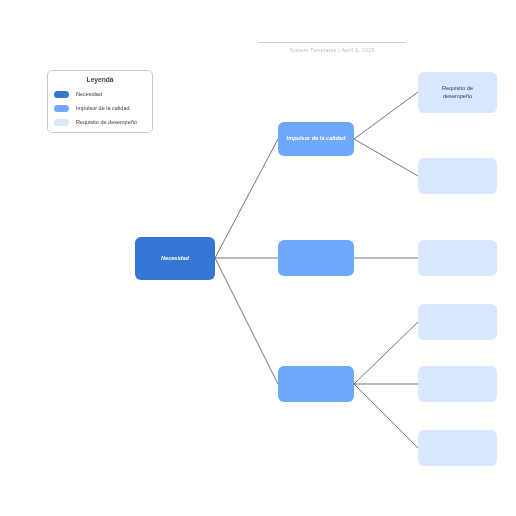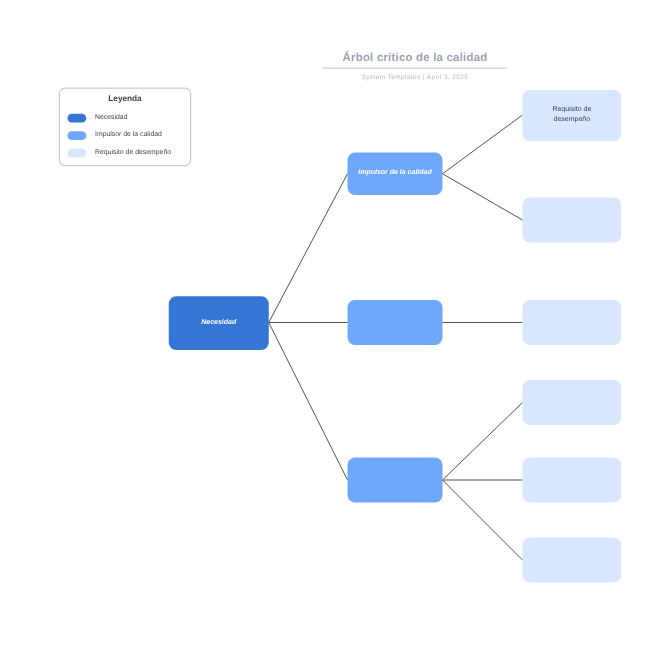--- a/index.html
+++ b/index.html
@@ -148,21 +148,20 @@
 
     <line x1="354" y1="258" x2="418" y2="258"></line>
 
     <line x1="354" y1="384" x2="418" y2="322"></line>
     <line x1="354" y1="384" x2="418" y2="384"></line>
     <line x1="354" y1="384" x2="418" y2="448"></line>
   </g>
 </svg>
 
 <div class="title-block">
-  <div class="doc-title">Árbol crítico de la calidad</div>
   <div class="title-rule"></div>
   <div class="doc-subtitle">System Templates  |  April 3, 2025</div>
 </div>
 
 <div class="legend">
   <div class="legend-title">Leyenda</div>
 
   <div class="legend-row">
     <span class="legend-swatch" style="background: rgb(53, 117, 211);"></span>
     <span class="legend-label">Necesidad</span>

